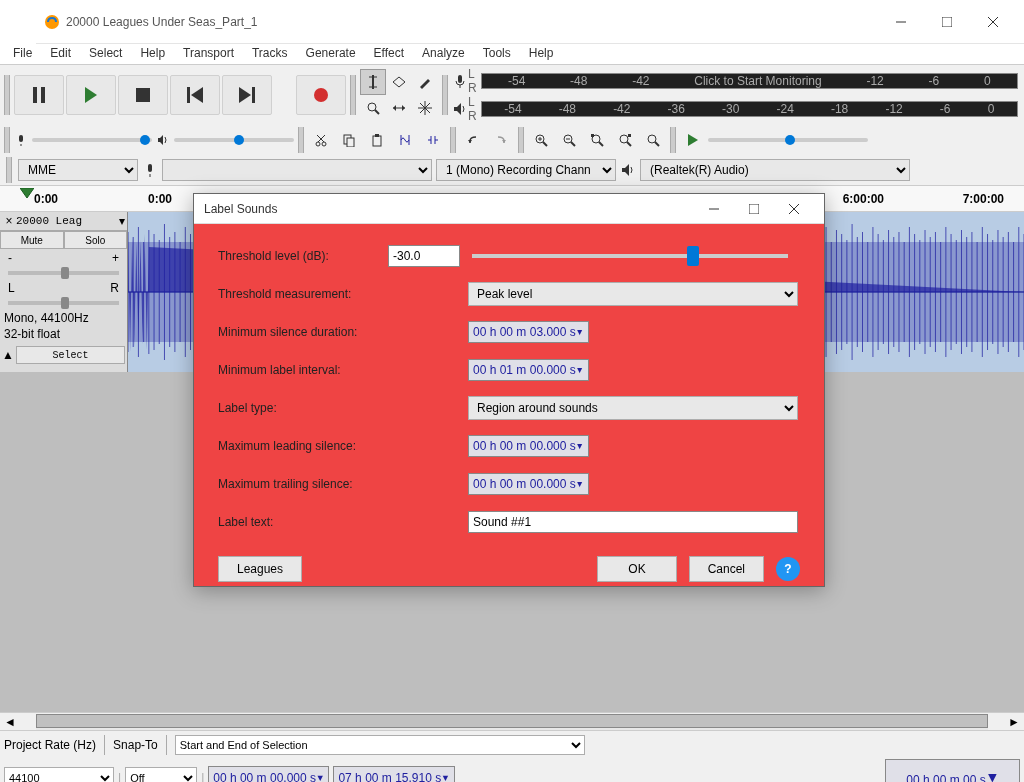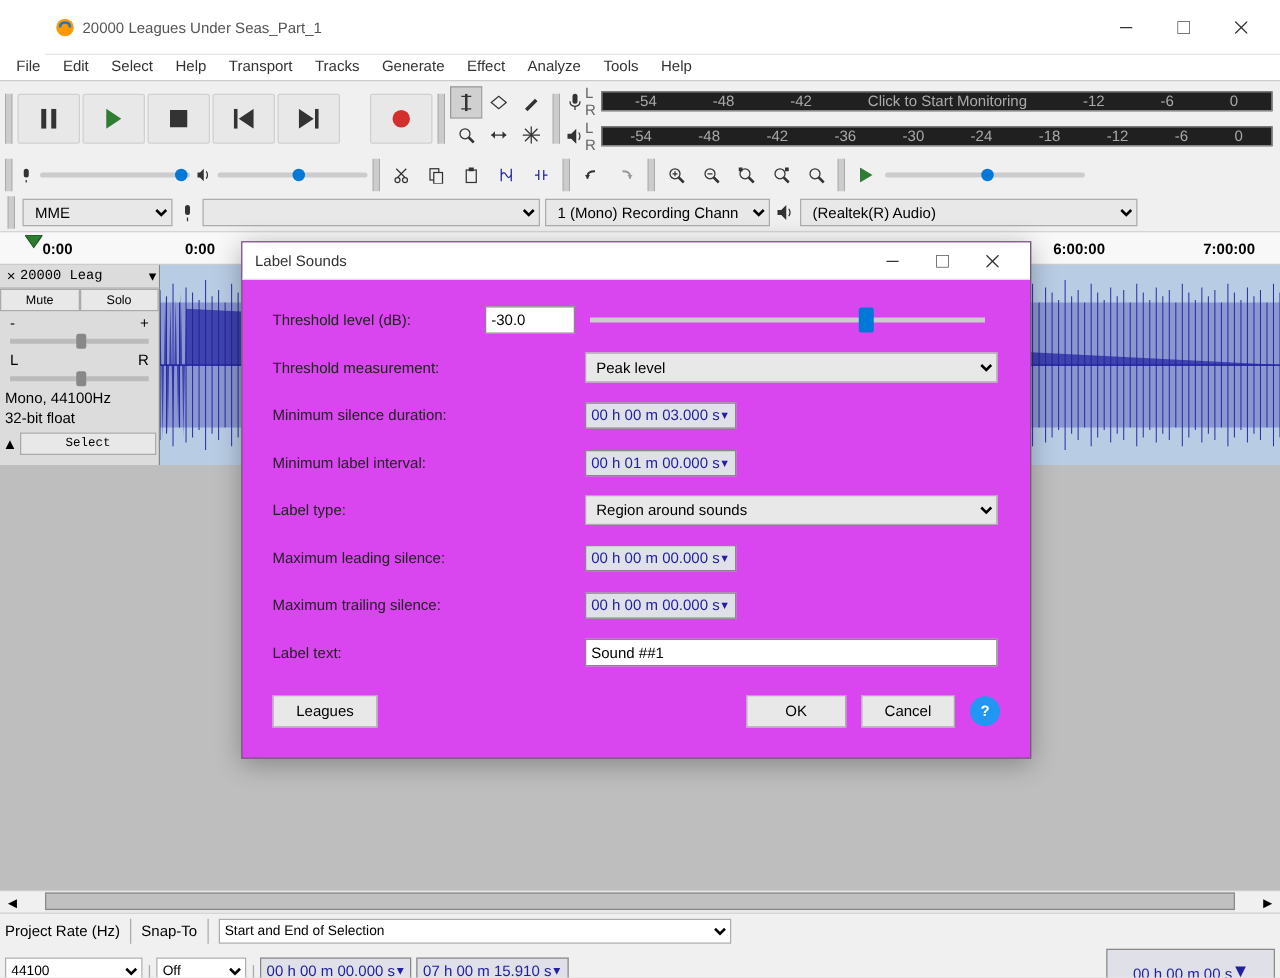--- a/index.html
+++ b/index.html
@@ -72,25 +72,25 @@
 .bottom-bar { background: #f0f0f0; border-top: 1px solid #ccc; padding: 2px 4px; }
 .bottom-row1 { display: flex; align-items: center; gap: 8px; font-size: 11px; padding: 2px 0; font-family: "Courier New", monospace; }
 .bottom-row1 .sep { border-left: 1px solid #aaa; height: 20px; }
 .bottom-row2 { display: flex; align-items: center; gap: 4px; padding: 2px 0; }
 .bottom-row2 select { height: 22px; background: #fff; border: 1px solid #adadad; font-size: 11px; }
 .timefield { font-family: "Courier New", monospace; background: #e0e0e8; border: 1px solid #888; padding: 2px 4px; color: #2020a0; font-size: 14px; }
 .timefield.big { font-size: 22px; padding: 4px 20px; }
 
 
 .dialog-overlay { position: absolute; top: 0; left: 0; width: 100%; height: 100%; pointer-events: none; }
-.dialog { position: absolute; top: 193px; left: 193px; width: 632px; background: #d946ef; border: 1px solid #666; box-shadow: 0 4px 20px rgba(0,0,0,0.3); pointer-events: auto; }
+.dialog { position: absolute; top: 193px; left: 193px; width: 632px; background: #ef4444; border: 1px solid #666; box-shadow: 0 4px 20px rgba(0,0,0,0.3); pointer-events: auto; }
 .dialog-title { height: 30px; background: #fff; display: flex; align-items: center; padding: 0 10px; border-bottom: 1px solid #ddd; }
 .dialog-title span { flex: 1; font-size: 12px; color: #333; }
 .dialog-title .dbtn { width: 40px; height: 28px; display: flex; align-items: center; justify-content: center; color: #333; }
-.dialog-body { padding: 20px 24px 20px; }
+.dialog-body { padding: 20px 24px 0; }
 .dlg-row { display: flex; align-items: center; margin-bottom: 14px; height: 24px; }
 .dlg-row .label { width: 250px; font-size: 12px; color: #222; }
 .dlg-row input[type=text] { width: 72px; height: 22px; border: 1px solid #888; background: #fff; padding: 0 4px; font-size: 12px; }
 .dlg-row .wide-input { width: 330px !important; }
 .dlg-row select { width: 330px; height: 24px; background: #e8e8e8; border: 1px solid #adadad; font-size: 12px; padding: 0 4px; }
 .dlg-row .dlg-slider { flex: 1; margin: 0 12px; height: 4px; background: #ccc; position: relative; }
 .dlg-row .dlg-slider .thumb { position: absolute; width: 12px; height: 20px; background: #0078d7; top: -8px; left: 68%; border-radius: 2px; }
 .dlg-time { font-family: "Courier New", monospace; background: #e0e0e8; border: 1px solid #888; padding: 2px 4px; color: #2020a0; font-size: 13px; display: inline-flex; align-items: center; }
 .dlg-buttons { display: flex; align-items: center; padding: 8px 0 4px; gap: 12px; }
 .dlg-buttons button { height: 26px; padding: 0 18px; background: #e8e8e8; border: 1px solid #adadad; font-size: 12px; }

